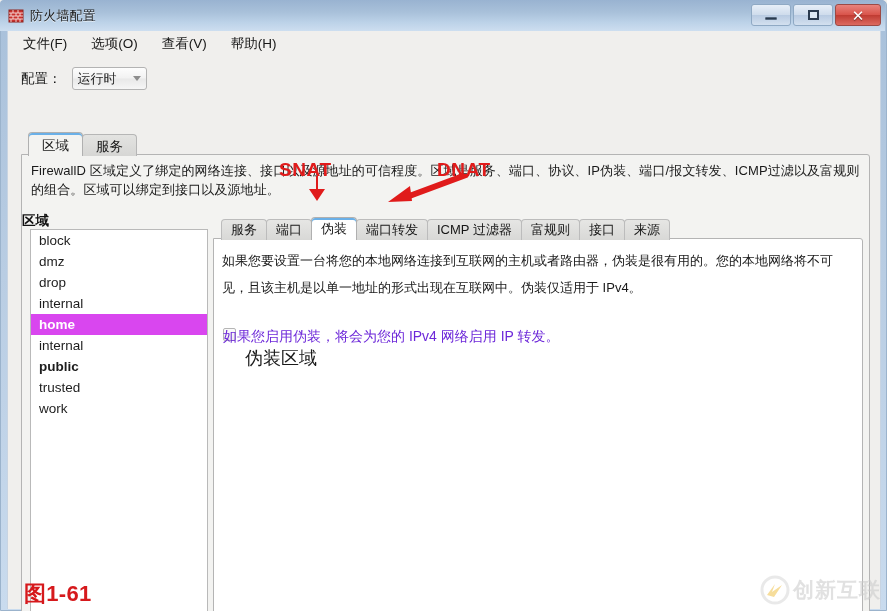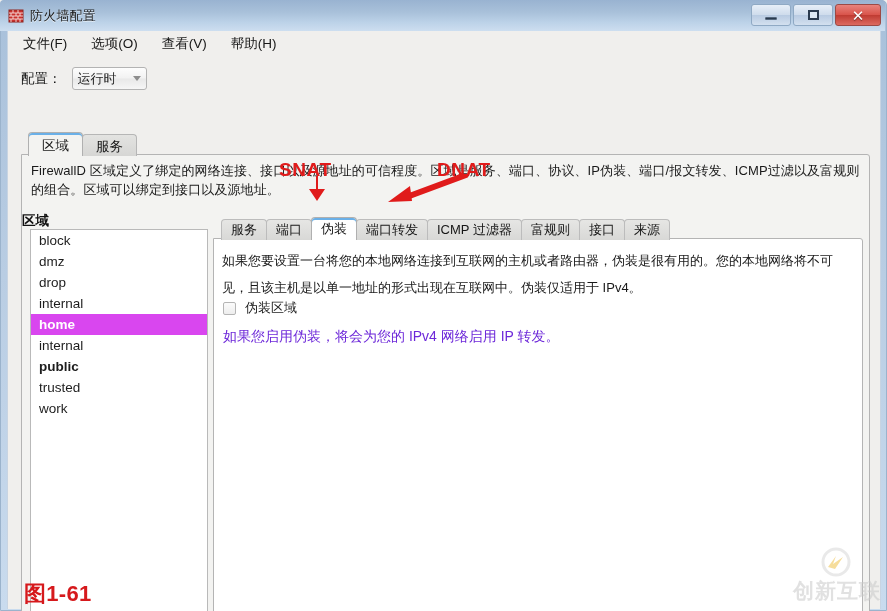--- a/index.html
+++ b/index.html
@@ -295,21 +295,21 @@
     display: flex; align-items: center;
     cursor: pointer;
   }
   .chk-box {
     width: 13px; height: 13px;
     border: 1px solid #b5b5b5;
     background: linear-gradient(to bottom, #fbfbfb, #eeeeee);
     border-radius: 2px;
     margin-right: 9px;
   }
-  .chk-label { font-size: 13px; color: #1a1a1a; }
+  .chk-label { font-size: 18px; color: #1a1a1a; margin-top: 47px; }
   .fwd-note {
     position: absolute;
     left: 9px; top: 89px;
     font-size: 14px; color: #6d28d9;
   }
 
   
   .anno {
     position: absolute;
     font-size: 19px;
@@ -338,21 +338,20 @@
   }
 
   
   .watermark {
     position: absolute;
     right: 6px; bottom: 6px;
     display: flex; align-items: center;
     z-index: 18;
     opacity: 0.55;
     pointer-events: none;
-    flex-direction: column;
   }
   .wm-text {
     font-size: 21px;
     color: #c9c9c9;
     font-weight: bold;
     letter-spacing: 1px;
     margin-left: 3px;
   }
 </style>
 </head>

